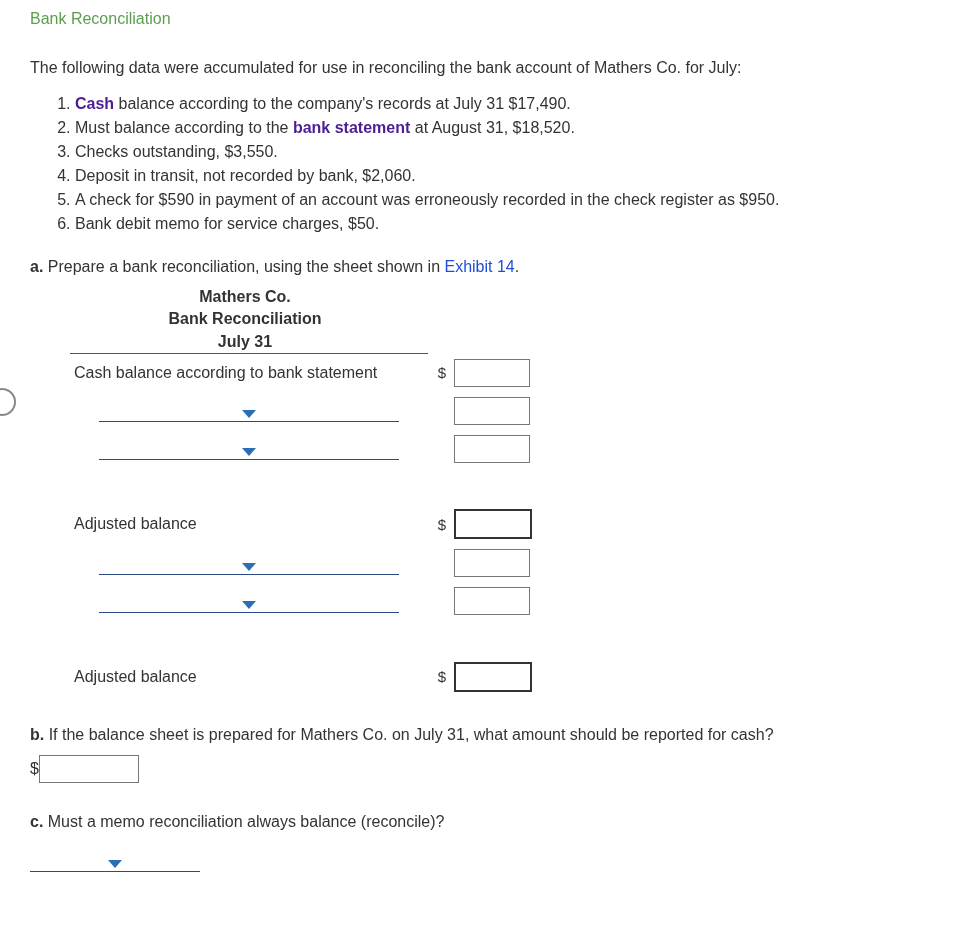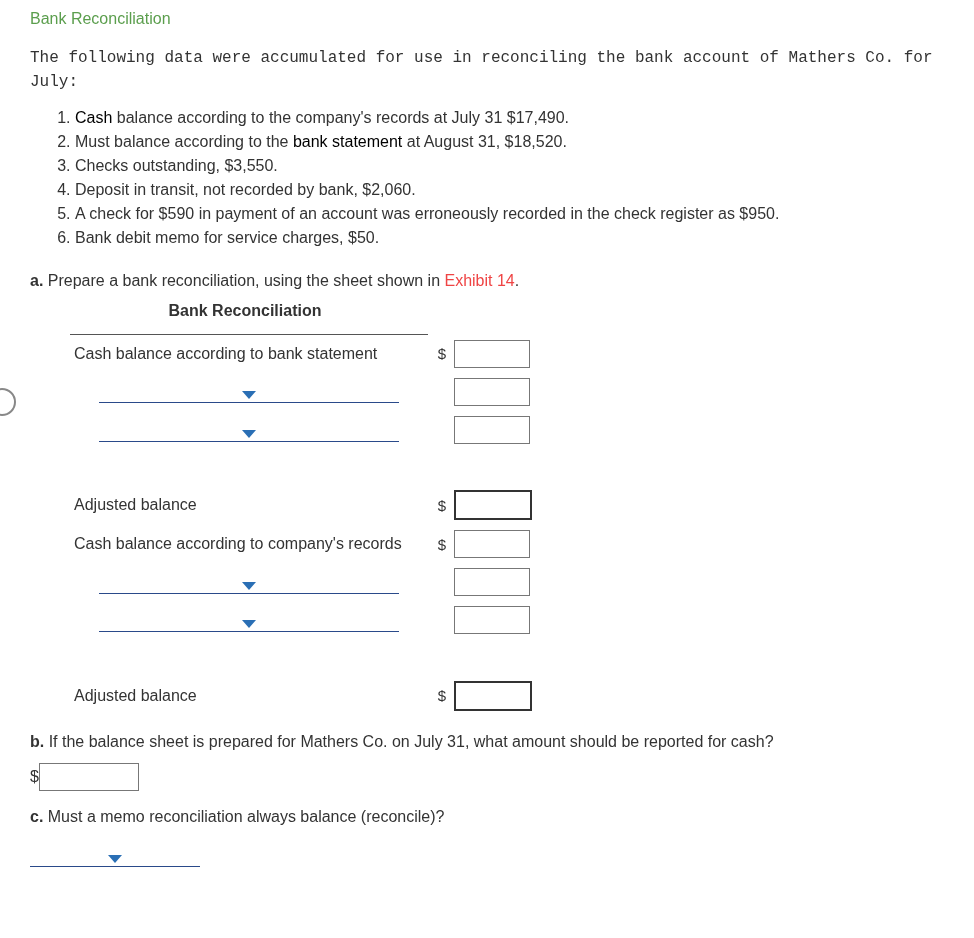--- a/index.html
+++ b/index.html
@@ -10,57 +10,56 @@
       padding: 10px 30px 30px 30px;
       width: 914px;
       position: relative;
     }
     .title-link {
       color: #5b9e4d;
       text-decoration: none;
       font-size: 16px;
     }
     .intro {
-      margin-top: 18px;
+      margin-top: 28px;
       line-height: 1.5;
-      font-family: Liberation Mono, monospace;
     }
     ol.facts {
       margin: 12px 0 22px 0;
       padding-left: 45px;
       line-height: 1.5;
     }
     ol.facts li {
       margin: 0;
       padding: 0;
     }
     .inline-link {
-      color: #ef4444;
+      color: #1d4ed8;
       text-decoration: none;
     }
     .green-link {
-      color: #000000;
+      color: #4c1d95;
+      font-weight: bold;
     }
     .q-label {
       font-weight: bold;
     }
     .question-a {
       margin-left: 0;
     }
     .recon-header {
       text-align: center;
       font-weight: bold;
       width: 350px;
       margin: 10px 0 0 40px;
       line-height: 1.4;
     }
     table.recon {
       border-collapse: collapse;
       margin-left: 40px;
-      margin-top: 12px;
     }
     table.recon td {
       padding: 5px 4px;
       vertical-align: middle;
       height: 26px;
     }
     table.recon td.label {
       width: 350px;
       border-top: 1px solid transparent;
     }
@@ -98,21 +97,21 @@
       height: 0;
       border-left: 7px solid transparent;
       border-right: 7px solid transparent;
       border-top: 8px solid #2a6fb5;
       margin-bottom: 3px;
     }
     .spacer-row td {
       height: 18px;
     }
     .part-b, .part-c {
-      margin-top: 12px;
+      margin-top: 24px;
       line-height: 1.8;
     }
     .b-input-line {
       margin-top: 6px;
     }
     .c-dropdown {
       width: 170px;
       border-bottom: 1px solid #2a4a8a;
       display: flex;
       justify-content: center;
@@ -156,21 +155,23 @@
   <li>Deposit in transit, not recorded by bank, $2,060.</li>
   <li>A check for $590 in payment of an account was erroneously recorded in the check register as $950.</li>
   <li>Bank debit memo for service charges, $50.</li>
 </ol>
 
 <div class="question-a">
   <span class="q-label">a.</span><span>  Prepare a bank reconciliation, using the sheet shown in </span><a href="#" class="inline-link">Exhibit 14</a><span>.</span>
 </div>
 
 <div class="recon-header">
+  <div>Mathers Co.</div>
   <div>Bank Reconciliation</div>
+  <div>July 31</div>
 </div>
 
 <div class="side-circle"></div>
 
 <table class="recon">
   <tbody>
       <tr class="topline">
     <td class="label">Cash balance according to bank statement</td>
     <td class="dollar">$</td>
     <td><input class="amount" style=""></td>
@@ -197,25 +198,20 @@
         <td></td>
         <td></td>
         <td></td>
       </tr>
   <tr>
     <td class="label">Adjusted balance</td>
     <td class="dollar">$</td>
     <td><input class="amount bold-box" style=""></td>
   </tr>
   <tr>
-    <td class="label">Cash balance according to company's records</td>
-    <td class="dollar">$</td>
-    <td><input class="amount" style=""></td>
-  </tr>
-  <tr>
     <td class="label">
           <div class="dd-line">
             <div class="caret"></div>
           </div>
         </td>
     <td class="dollar"></td>
     <td><input class="amount" style=""></td>
   </tr>
   <tr>
     <td class="label">

